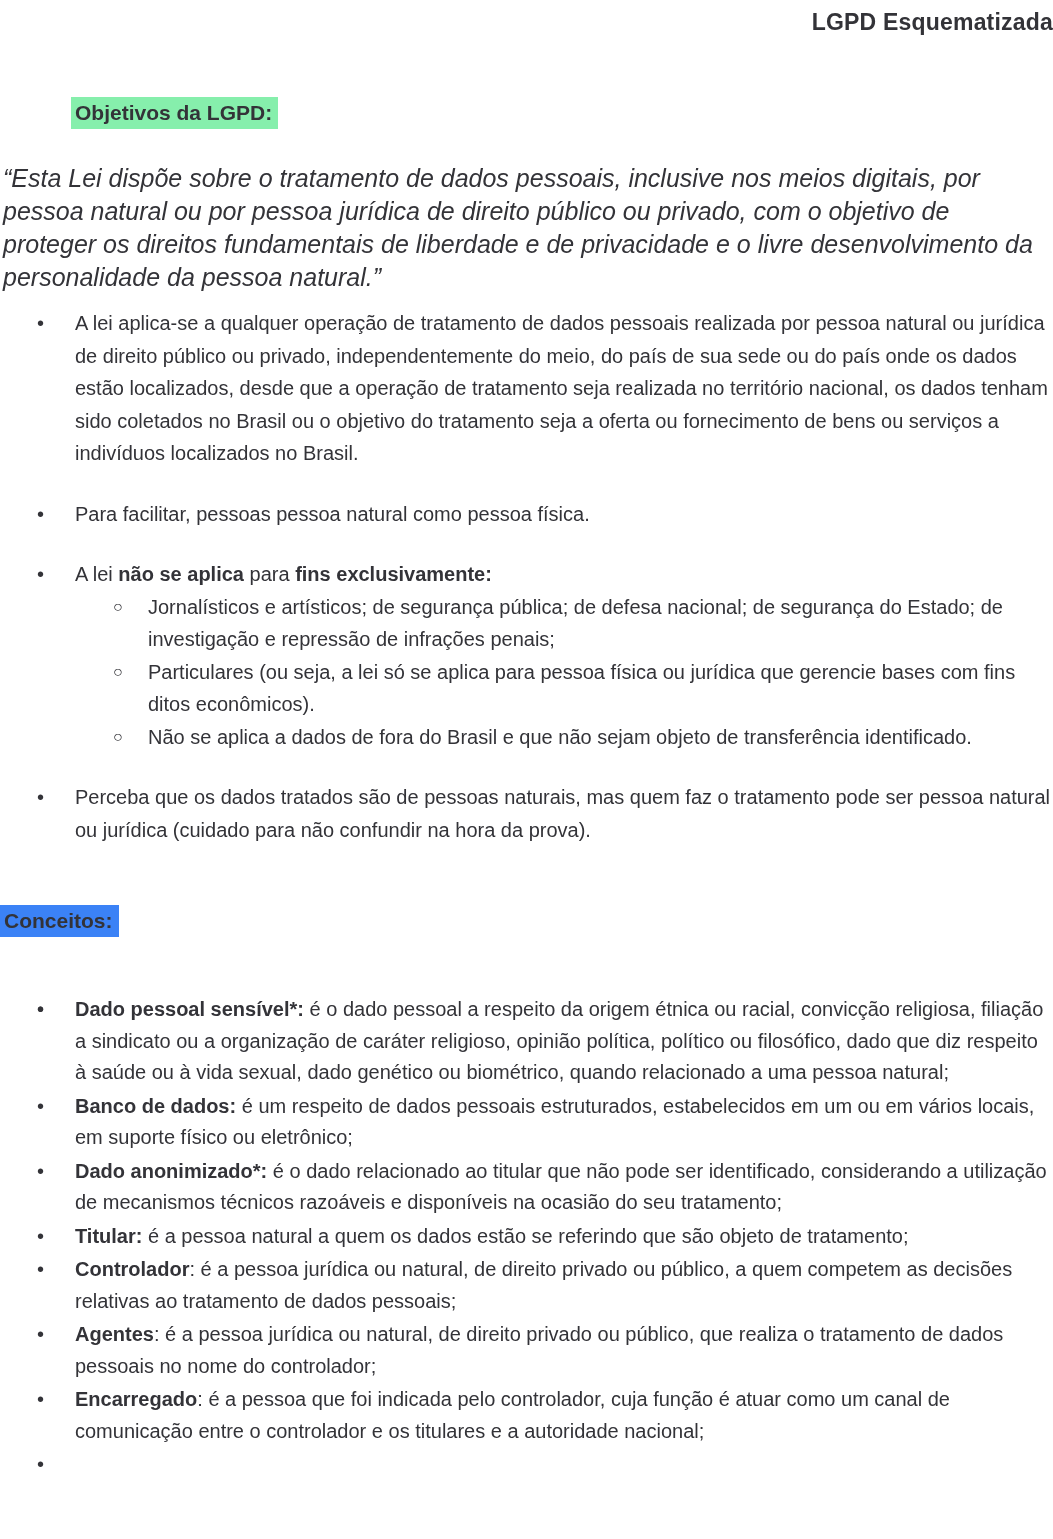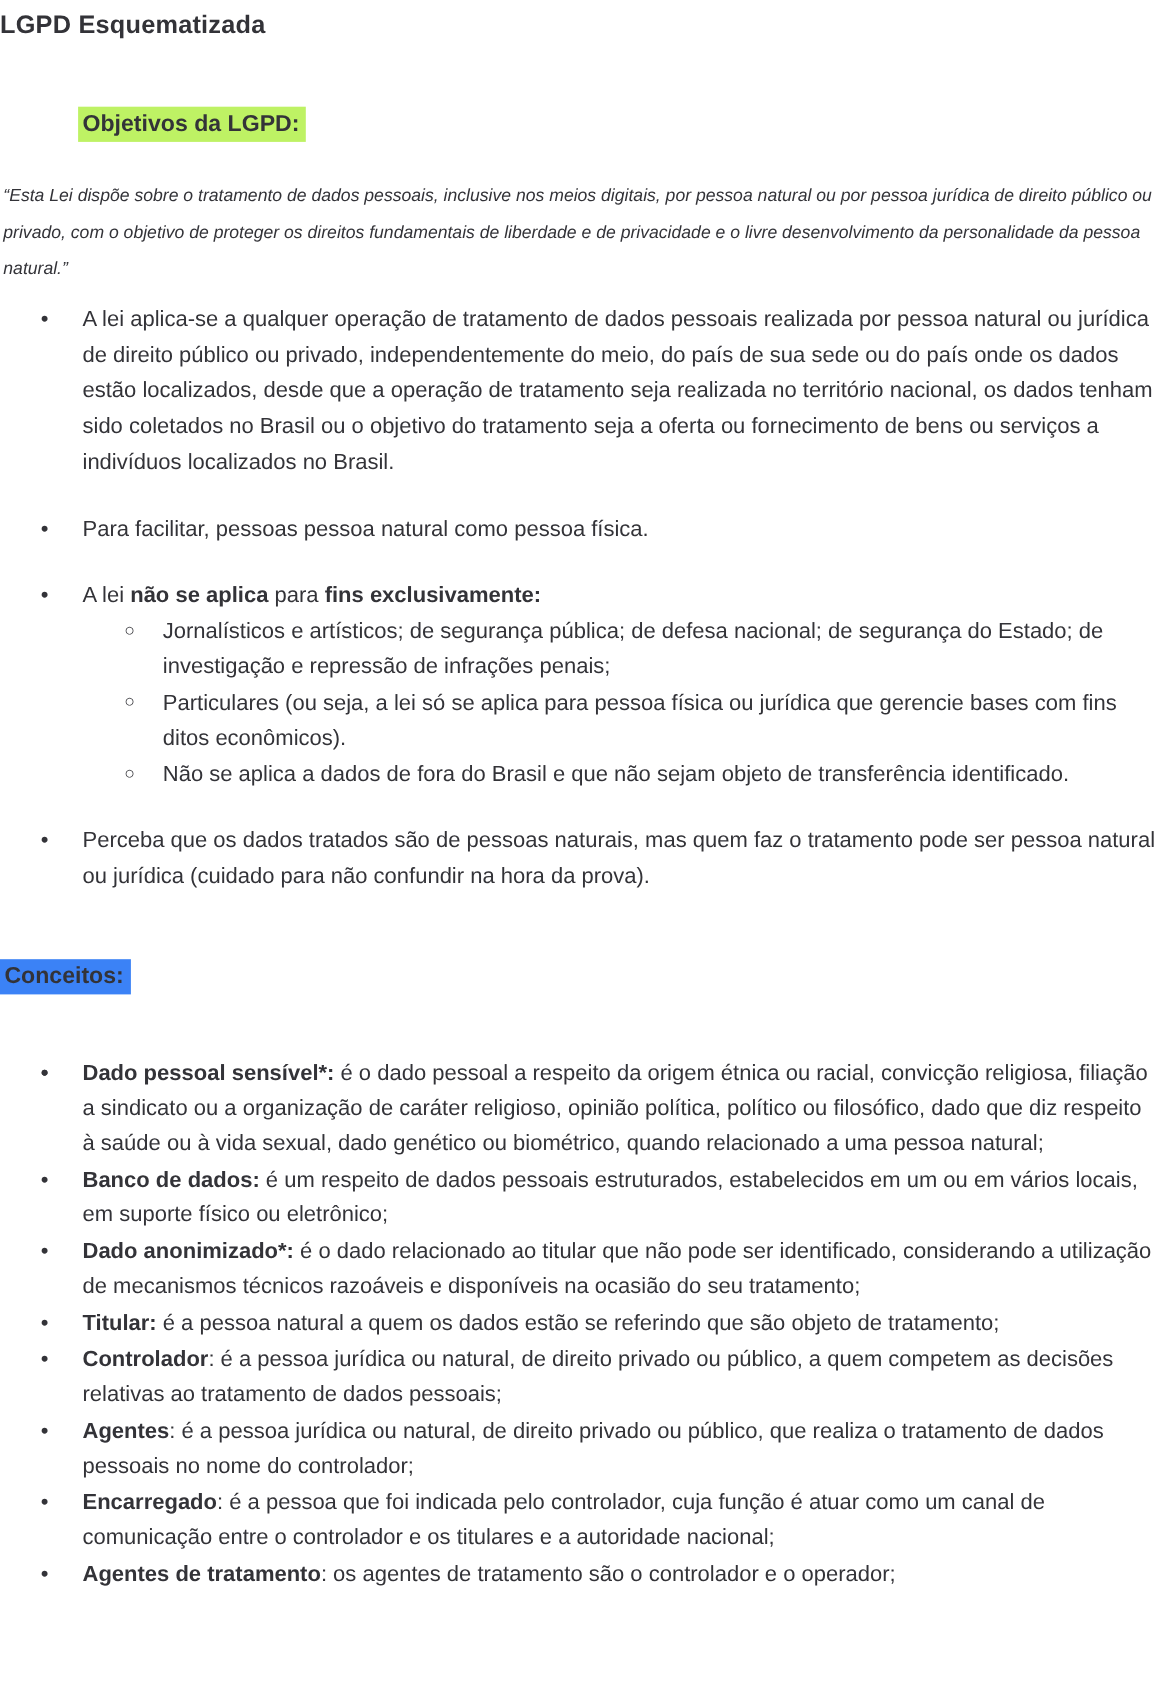--- a/index.html
+++ b/index.html
@@ -10,40 +10,40 @@
   body {
     width: 1053px;
     height: 1539px;
     overflow: hidden;
     font-family: "Liberation Sans", "DejaVu Sans", sans-serif;
     color: #333338;
     font-size: 20px;
     position: relative;
   }
   .page-title {
-    text-align: left;
+    text-align: right;
     font-weight: bold;
     font-size: 23px;
     padding-top: 9px;
     letter-spacing: 0.2px;
   }
   .heading-row { line-height: 0; }
   .hl {
     display: inline-block;
     background: #FFFF00;
     font-weight: bold;
     font-size: 21px;
     line-height: 29px;
     padding: 1px 6px 2px 4px;
   }
   .heading-objetivos-row { margin: 61px 0 0 71px; }
   .heading-conceitos-row { margin: 59px 0 0 0; }
   .quote {
     font-style: italic;
-    font-size: 16px;
+    font-size: 25px;
     line-height: 33px;
     margin: 33px 4px 0 3px;
   }
   .list { margin-top: 13px; }
   .li {
     position: relative;
     padding-left: 75px;
     line-height: 32.5px;
   }
   .list-objetivos > .li + .li { margin-top: 28px; }
@@ -66,21 +66,21 @@
   }
   .list-conceitos .marker { line-height: 31.5px; }
   .b { font-weight: bold; margin-top: 16px; }
 </style>
 </head>
 <body style="color: rgb(51, 51, 56);">
 
 <div class="page-title">LGPD Esquematizada</div>
 
 <div class="heading-row heading-objetivos-row">
-  <span class="hl" style="background: #bef264;">Objetivos da LGPD:</span>
+  <span class="hl" style="background: #86efac;">Objetivos da LGPD:</span>
 </div>
 
 <div class="quote">“Esta Lei dispõe sobre o tratamento de dados pessoais, inclusive nos meios digitais, por pessoa natural ou por pessoa jurídica de direito público ou privado, com o objetivo de proteger os direitos fundamentais de liberdade e de privacidade e o livre desenvolvimento da personalidade da pessoa natural.”</div>
 
 <div class="list list-objetivos">
     <div class="li"><span class="marker">•</span><span><span>A lei aplica-se a qualquer operação de tratamento de dados pessoais realizada por pessoa natural ou jurídica de direito público ou privado, independentemente do meio, do país de sua sede ou do país onde os dados estão localizados, desde que a operação de tratamento seja realizada no território nacional, os dados tenham sido coletados no Brasil ou o objetivo do tratamento seja a oferta ou fornecimento de bens ou serviços a indivíduos localizados no Brasil.</span></span></div>
     <div class="li"><span class="marker">•</span><span><span>Para facilitar, pessoas pessoa natural como pessoa física.</span></span></div>
     <div class="li"><span class="marker">•</span><span><span>A lei </span><span class="b">não se aplica</span><span> para </span><span class="b">fins exclusivamente:</span></span><div class="sublist">
         <div class="li"><span class="marker">○</span><span><span>Jornalísticos e artísticos; de segurança pública; de defesa nacional; de segurança do Estado; de investigação e repressão de infrações penais;</span></span></div>
         <div class="li"><span class="marker">○</span><span><span>Particulares (ou seja, a lei só se aplica para pessoa física ou jurídica que gerencie bases com fins ditos econômicos).</span></span></div>
@@ -95,14 +95,14 @@
 
 <div class="list list-conceitos">
     <div class="li"><span class="marker">•</span></div>
     <div class="li"><span class="marker">•</span><span><span class="b">Dado pessoal sensível*:</span><span> é o dado pessoal a respeito da origem étnica ou racial, convicção religiosa, filiação a sindicato ou a organização de caráter religioso, opinião política, político ou filosófico, dado que diz respeito à saúde ou à vida sexual, dado genético ou biométrico, quando relacionado a uma pessoa natural;</span></span></div>
     <div class="li"><span class="marker">•</span><span><span class="b">Banco de dados:</span><span> é um respeito de dados pessoais estruturados, estabelecidos em um ou em vários locais, em suporte físico ou eletrônico;</span></span></div>
     <div class="li"><span class="marker">•</span><span><span class="b">Dado anonimizado*:</span><span> é o dado relacionado ao titular que não pode ser identificado, considerando a utilização de mecanismos técnicos razoáveis e disponíveis na ocasião do seu tratamento;</span></span></div>
     <div class="li"><span class="marker">•</span><span><span class="b">Titular:</span><span> é a pessoa natural a quem os dados estão se referindo que são objeto de tratamento;</span></span></div>
     <div class="li"><span class="marker">•</span><span><span class="b">Controlador</span><span>: é a pessoa jurídica ou natural, de direito privado ou público, a quem competem as decisões relativas ao tratamento de dados pessoais;</span></span></div>
     <div class="li"><span class="marker">•</span><span><span class="b">Agentes</span><span>: é a pessoa jurídica ou natural, de direito privado ou público, que realiza o tratamento de dados pessoais no nome do controlador;</span></span></div>
     <div class="li"><span class="marker">•</span><span><span class="b">Encarregado</span><span>: é a pessoa que foi indicada pelo controlador, cuja função é atuar como um canal de comunicação entre o controlador e os titulares e a autoridade nacional;</span></span></div>
-    <div class="li"><span class="marker">•</span><span><span class="b">Agentes de tratamento</span><span>: os agentes de tratamento são o controlador e o operador;</span></span></div>
+    <div class="li"><span class="marker">•</span></div>
   </div>
 
 </body></html>

